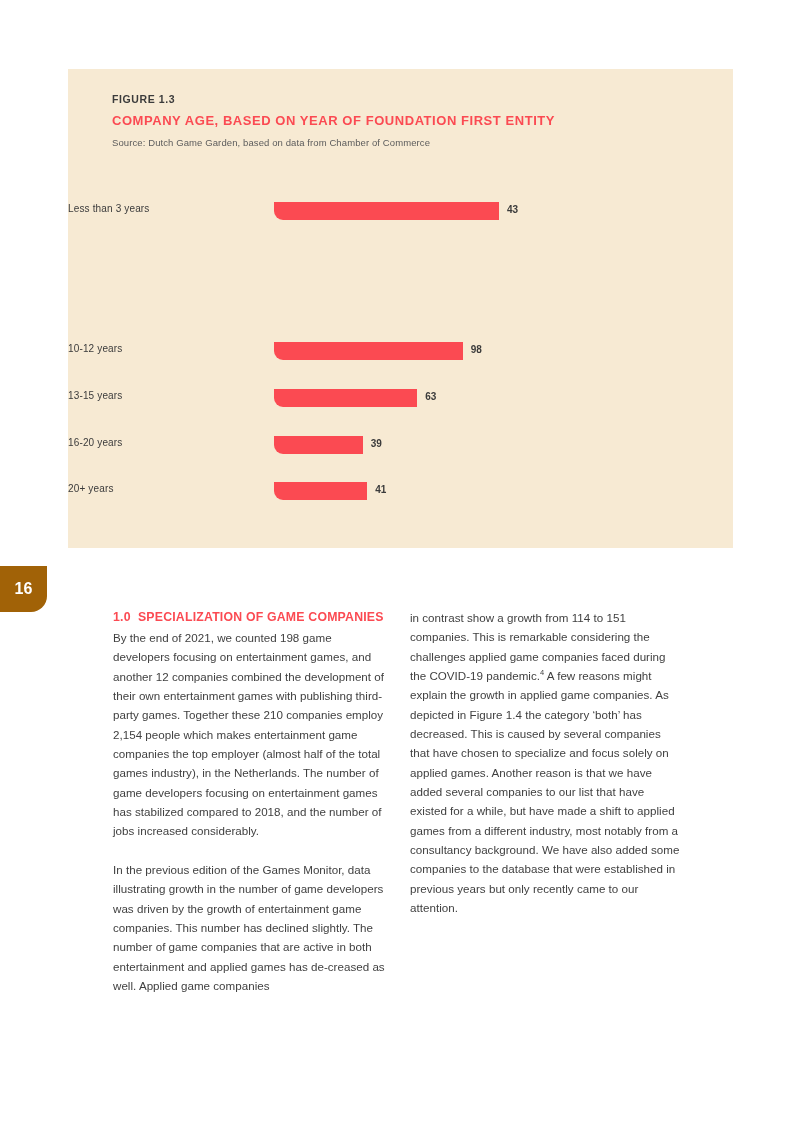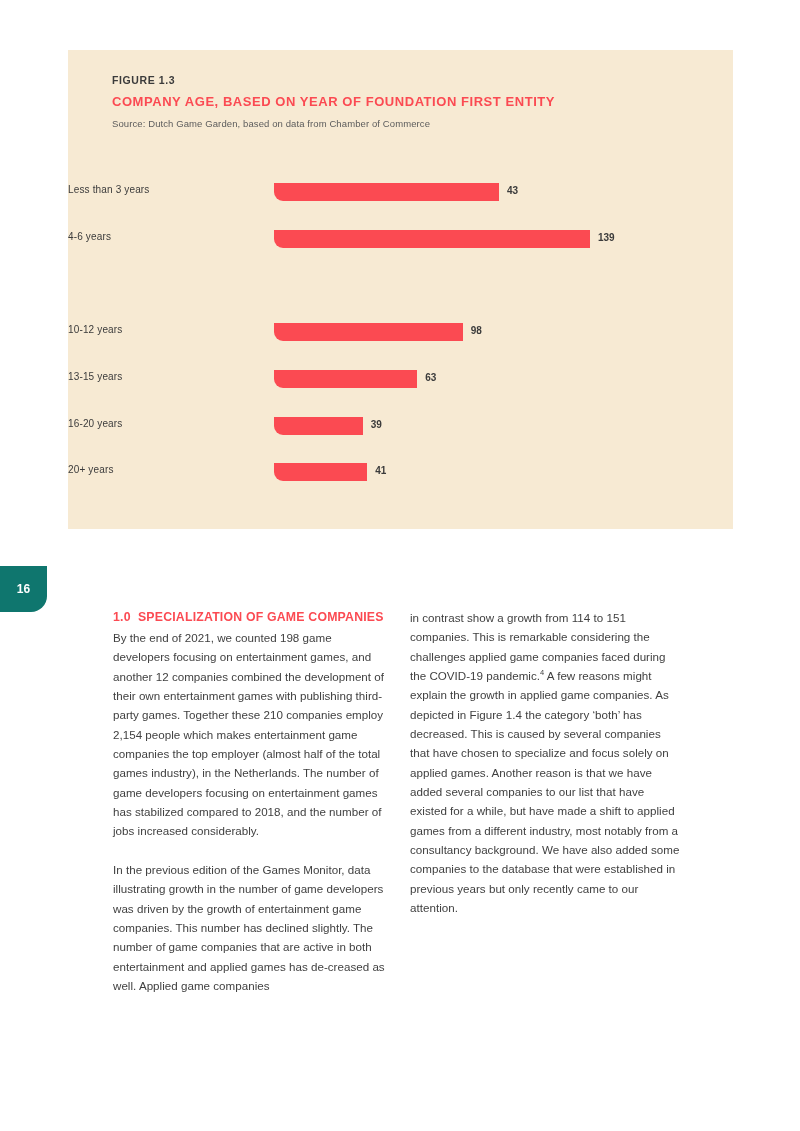--- a/index.html
+++ b/index.html
@@ -13,21 +13,21 @@
     position: relative;
     font-family: "Liberation Sans", sans-serif;
     color: #3b3b3b;
     overflow: hidden;
   }
 
   
   #figure-panel {
     position: absolute;
     left: 68px;
-    top: 50px;
+    top: 69px;
     width: 665px;
     height: 479px;
     background: #F7EAD3;
   }
 
   #figure-number {
     position: absolute;
     left: 44px;
     top: 24px;
     font-size: 10.5px;
@@ -100,24 +100,24 @@
     white-space: nowrap;
   }
 
   
   #page-badge {
     position: absolute;
     left: 0px;
     top: 566px;
     width: 47px;
     height: 46px;
-    background: #0f766e;
+    background: #a16207;
     border-bottom-right-radius: 16px;
     color: #ffffff;
-    font-size: 12px;
+    font-size: 16px;
     font-weight: bold;
     display: flex;
     align-items: center;
     justify-content: center;
   }
 
   
   #body-columns {
     position: absolute;
     left: 113px;
@@ -168,27 +168,20 @@
   <div id="figure-title">COMPANY AGE, BASED ON YEAR OF FOUNDATION FIRST ENTITY</div>
 
   <div id="figure-source">Source: Dutch Game Garden, based on data from Chamber of Commerce</div>
 
   <div id="chart">
       <div class="bar-row" style="top: 0px;">
         <div class="bar-label">Less than 3 years</div>
         <div class="bar-track">
           <div class="bar-fill" style="width: 225.065px; background: rgb(251, 74, 82);"></div>
           <div class="bar-value" style="left: 233.065px;">43</div>
-        </div>
-      </div>
-      <div class="bar-row" style="top: 46.7px;">
-        <div class="bar-label">4-6 years</div>
-        <div class="bar-track">
-          <div class="bar-fill" style="width: 316px; background: rgb(251, 74, 82);"></div>
-          <div class="bar-value" style="left: 324px;">139</div>
         </div>
       </div>
       <div class="bar-row" style="top: 140.1px;">
         <div class="bar-label">10-12 years</div>
         <div class="bar-track">
           <div class="bar-fill" style="width: 188.691px; background: rgb(251, 74, 82);"></div>
           <div class="bar-value" style="left: 196.691px;">98</div>
         </div>
       </div>
       <div class="bar-row" style="top: 186.8px;">

